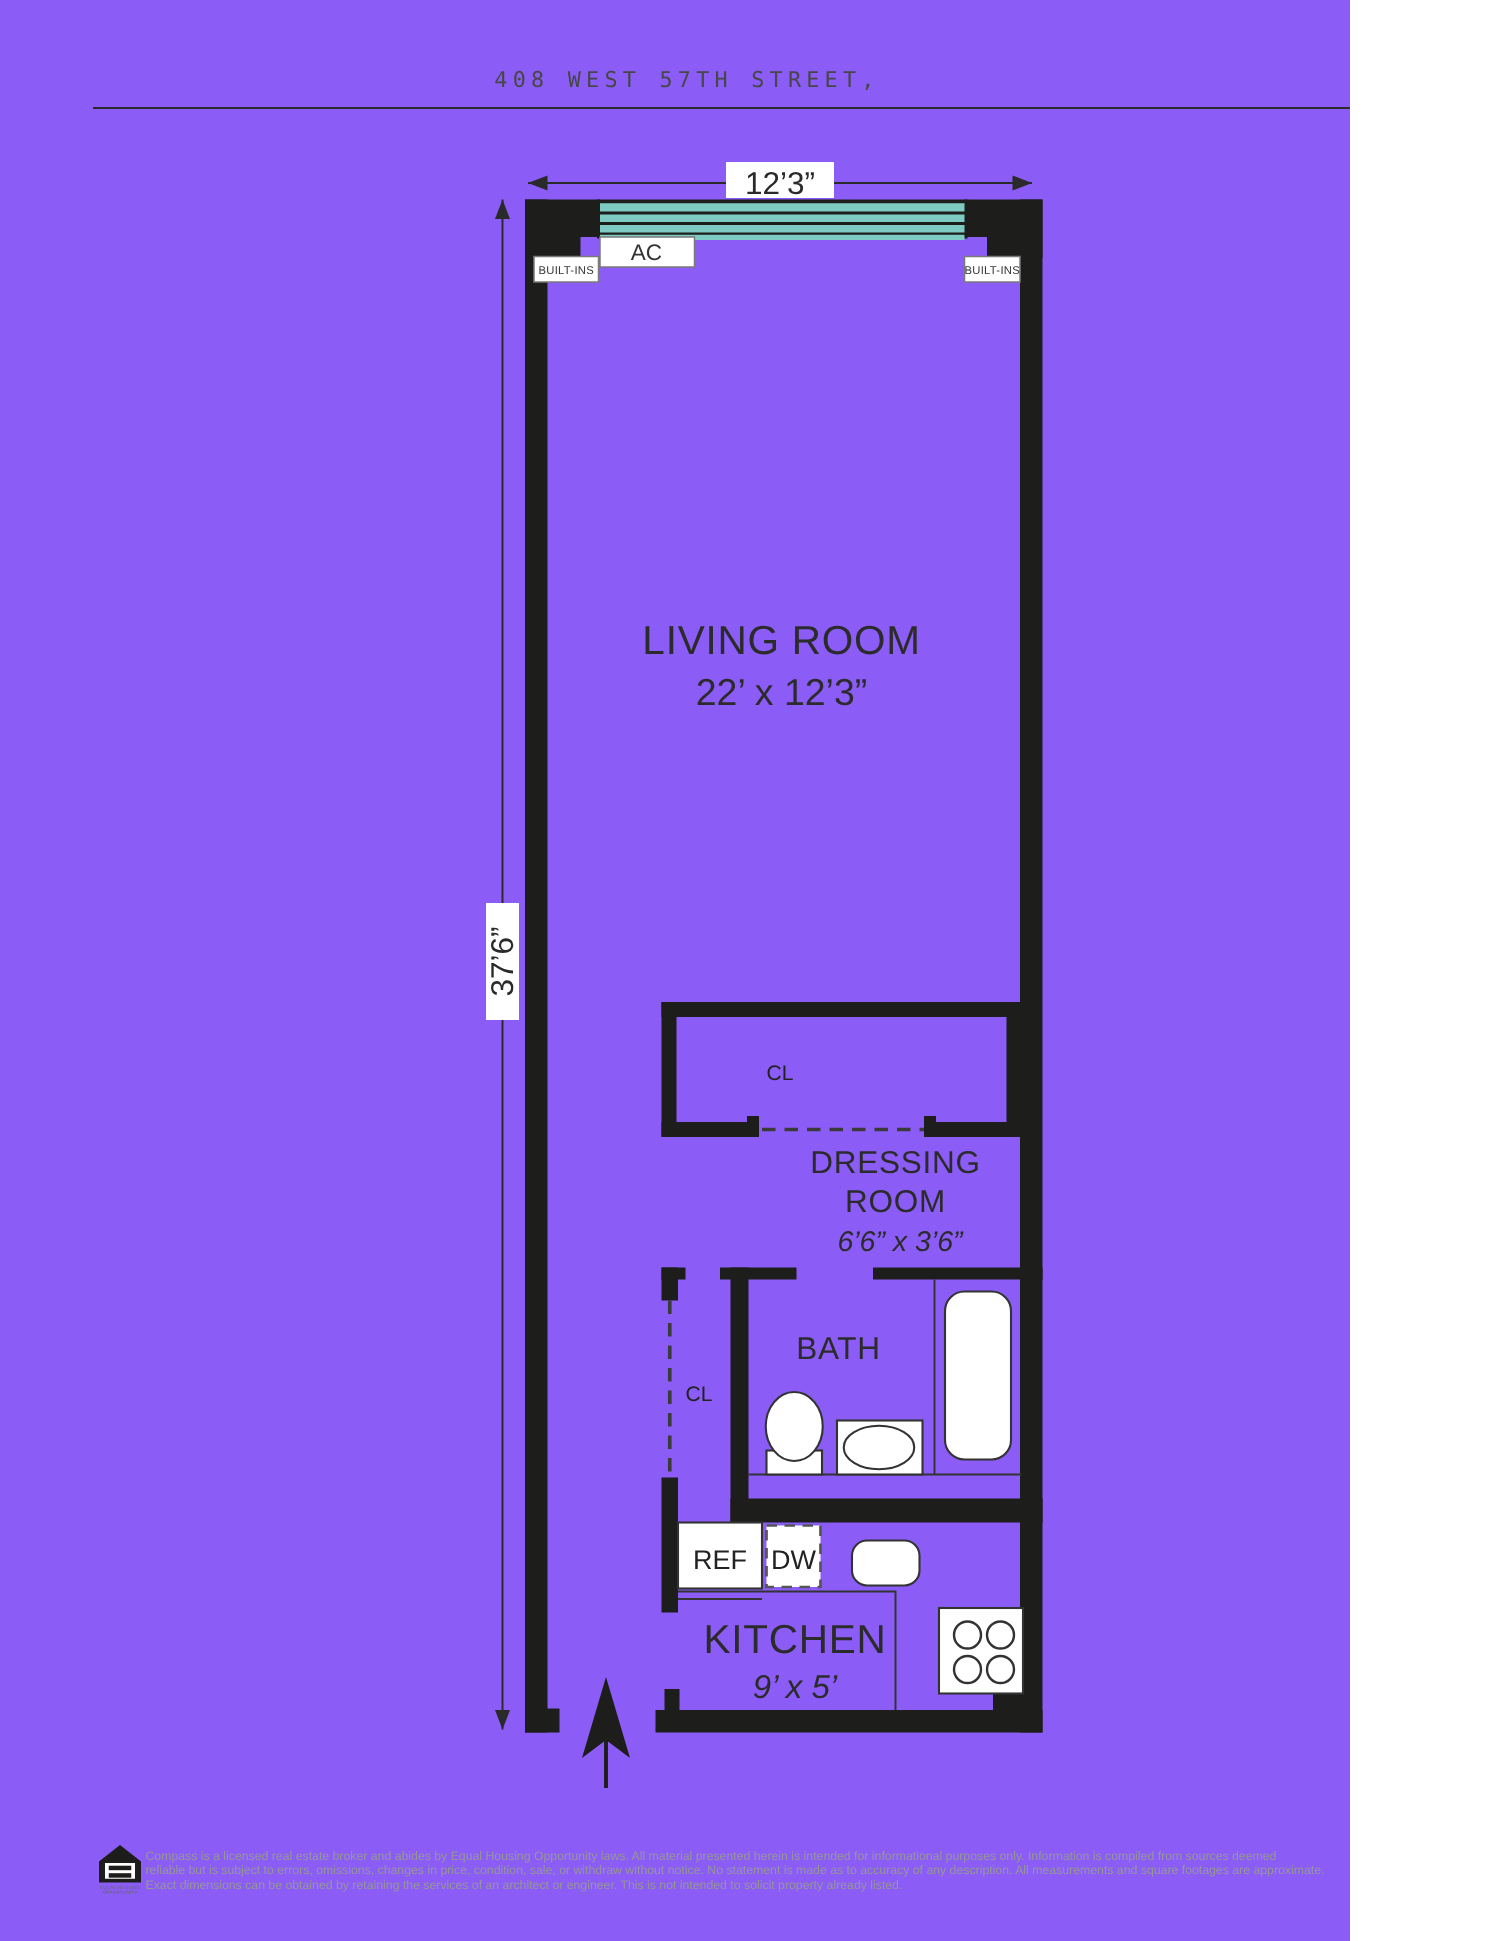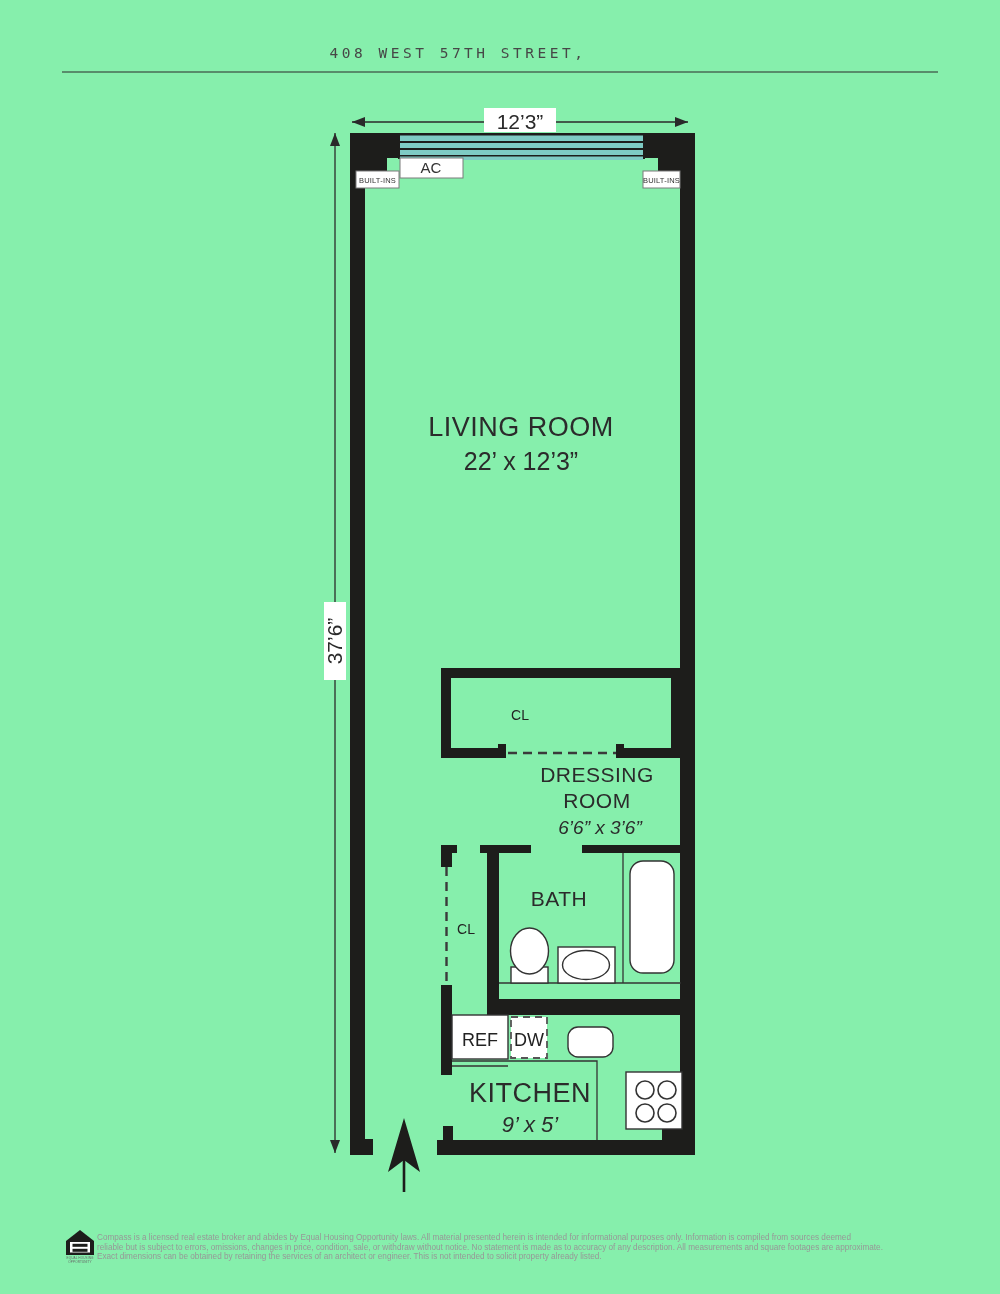--- a/index.html
+++ b/index.html
@@ -1,17 +1,17 @@
 <!DOCTYPE html>
 <html><head>
 <meta charset="utf-8">
 <style>
   html,body { margin:0; padding:0; background:#ffffff; }
   .page {
-    position:relative; width:1000px; height:1294px; background:#86efac;
+    position:relative; width:900px; height:1294px; background:#8b5cf6;
     font-family:"Liberation Sans", sans-serif; overflow:hidden;
   }
   svg { display:block; }
   text { fill:#2b2b2b; }
   .title-text {
     font-family:"DejaVu Sans Mono","Liberation Mono",monospace;
     font-size:14.5px; letter-spacing:3.5px; fill:#474747;
   }
   .room-name { font-size:27px; font-weight:500; letter-spacing:0.5px; fill:#2b2b2b; }
   .room-name-sm { font-size:21px; font-weight:500; letter-spacing:0.5px; fill:#2b2b2b; }

